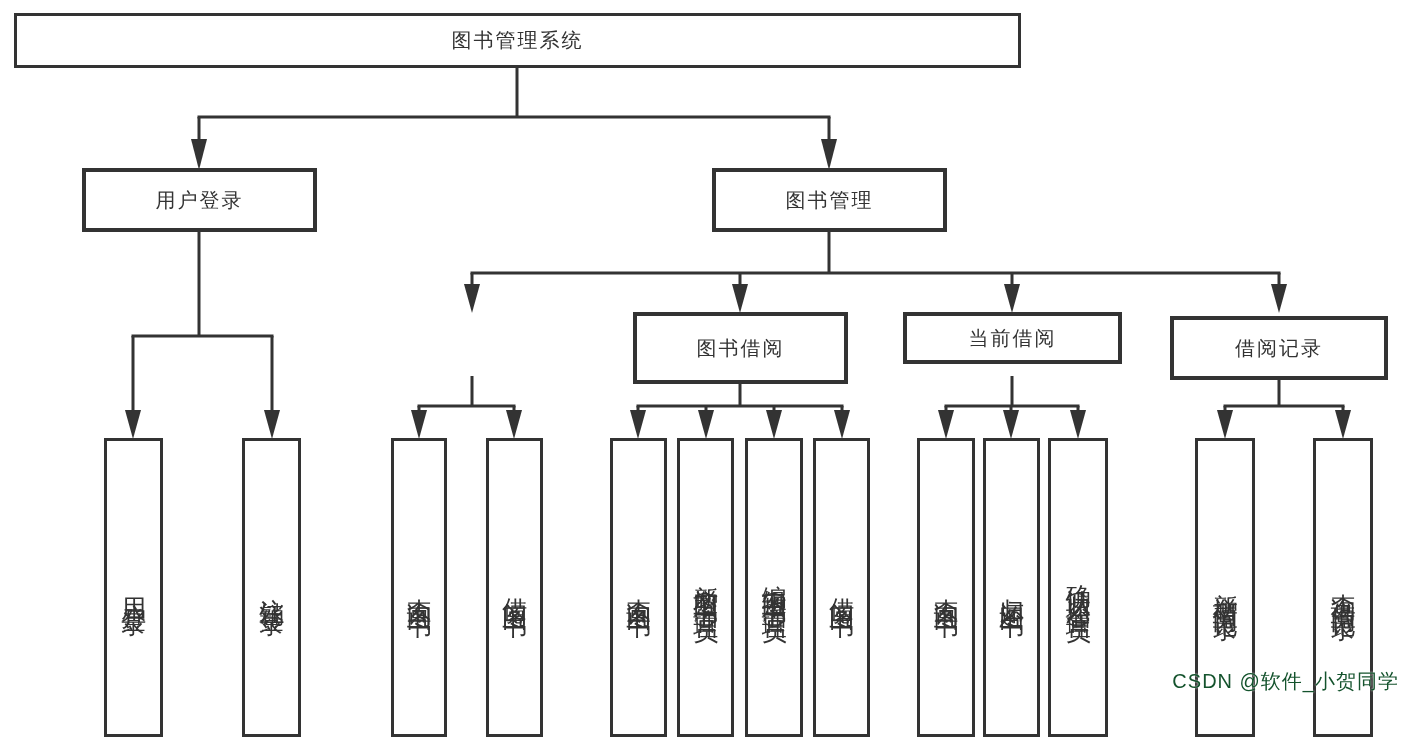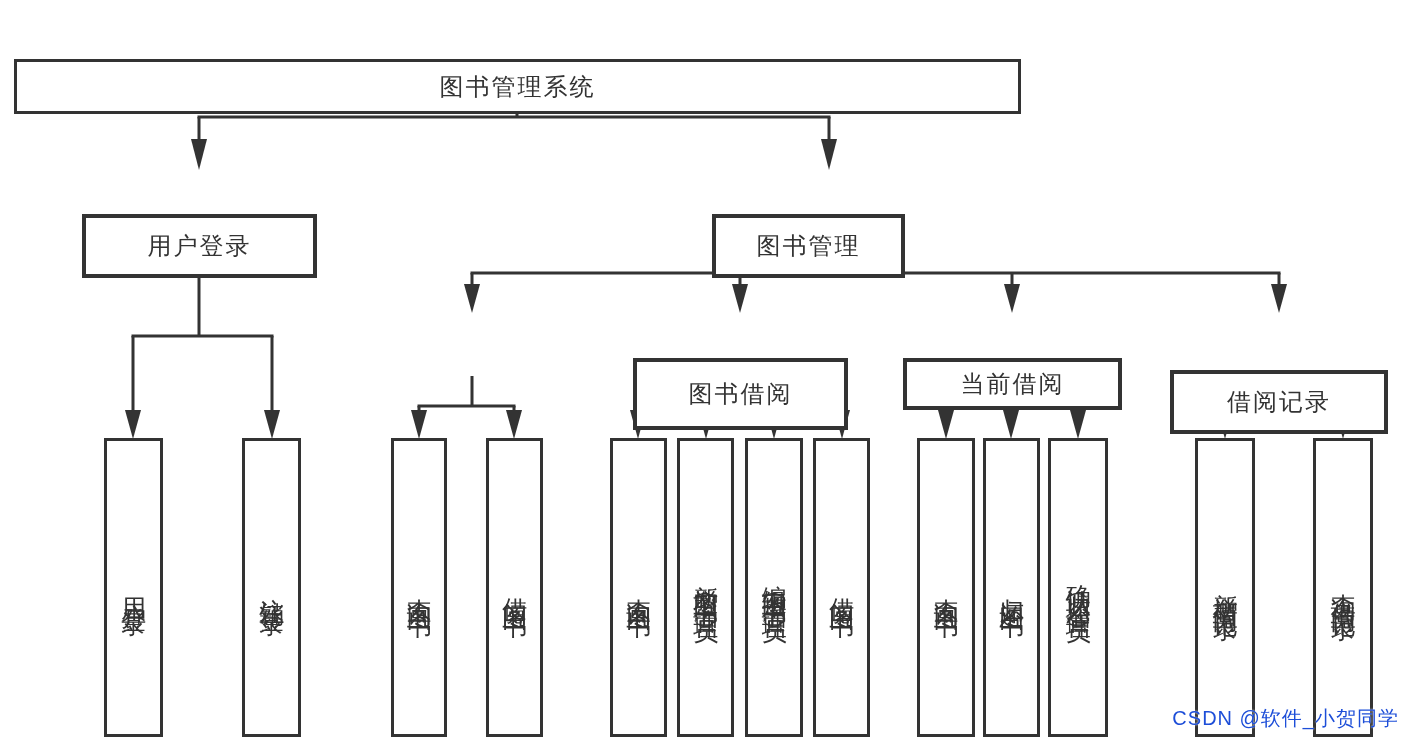--- a/index.html
+++ b/index.html
@@ -6,29 +6,29 @@
   .canvas {
     position:relative; width:1405px; height:747px; background:#ffffff;
     font-family:"Liberation Sans", sans-serif; color:#333333; overflow:hidden;
   }
   svg.connectors { position:absolute; left:0; top:0; z-index:1; }
   .box {
     position:absolute; background:#ffffff; border:3px solid #333333;
     box-sizing:border-box; display:flex; align-items:center; justify-content:center;
     z-index:2;
   }
-  .hbox { font-size:24px; letter-spacing:2px; white-space:nowrap;margin-top:46px; }
+  .hbox { font-size:20px; letter-spacing:2px; white-space:nowrap; }
   .hbox.thick { border-width:4px; }
   .vbox span {
     writing-mode:vertical-rl; text-orientation:mixed;
     font-size:25px; letter-spacing:5px; line-height:1.1; white-space:nowrap;
   }
   .watermark {
-    position:absolute; right:6px; top:705px; z-index:3;
-    font-size:20px; letter-spacing:1px; color:#1d4ed8;
+    position:absolute; right:6px; top:668px; z-index:3;
+    font-size:20px; letter-spacing:1px; color:#14532d;
     text-shadow:0 0 2px #ffffff; white-space:nowrap;text-align:right;
   }
 </style>
 </head>
 <body>
 
 <div class="canvas">
 
   <svg class="connectors" width="1405" height="747" viewBox="0 0 1405 747">
     <g stroke="#333333" stroke-width="3" fill="none">
@@ -68,31 +68,31 @@
     </g>
   </svg>
 
   <div class="box hbox" style="left:14px;top:13px;width:1007px;height:55px">
     <span>图书管理系统</span>
   </div>
 
   <div class="box hbox thick" style="left:82px;top:168px;width:235px;height:64px">
     <span>用户登录</span>
   </div>
-  <div class="box hbox thick" style="left:712px;top:168px;width:193px;height:64px">
+  <div class="box hbox thick" style="left:712px;top:168px;width:235px;height:64px">
     <span>图书管理</span>
   </div>
 
   <div class="box hbox thick" style="left:633px;top:312px;width:215px;height:72px">
     <span>图书借阅</span>
   </div>
   <div class="box hbox thick" style="left:903px;top:312px;width:219px;height:52px">
     <span>当前借阅</span>
   </div>
-  <div class="box hbox thick" style="left:1170px;top:324px;width:218px;height:64px">
+  <div class="box hbox thick" style="left:1170px;top:316px;width:218px;height:64px">
     <span>借阅记录</span>
   </div>
 
   <div class="box vbox" style="left:104px;top:438px;width:59px;height:299px">
     <span>用户登录</span>
   </div>
   <div class="box vbox" style="left:242px;top:438px;width:59px;height:299px">
     <span>注销登录</span>
   </div>
 

